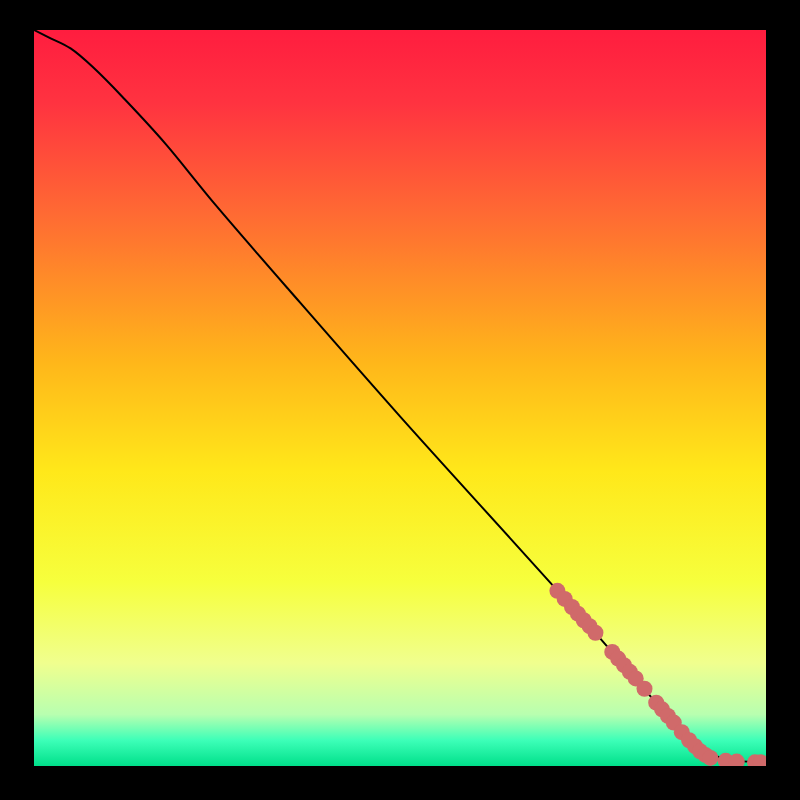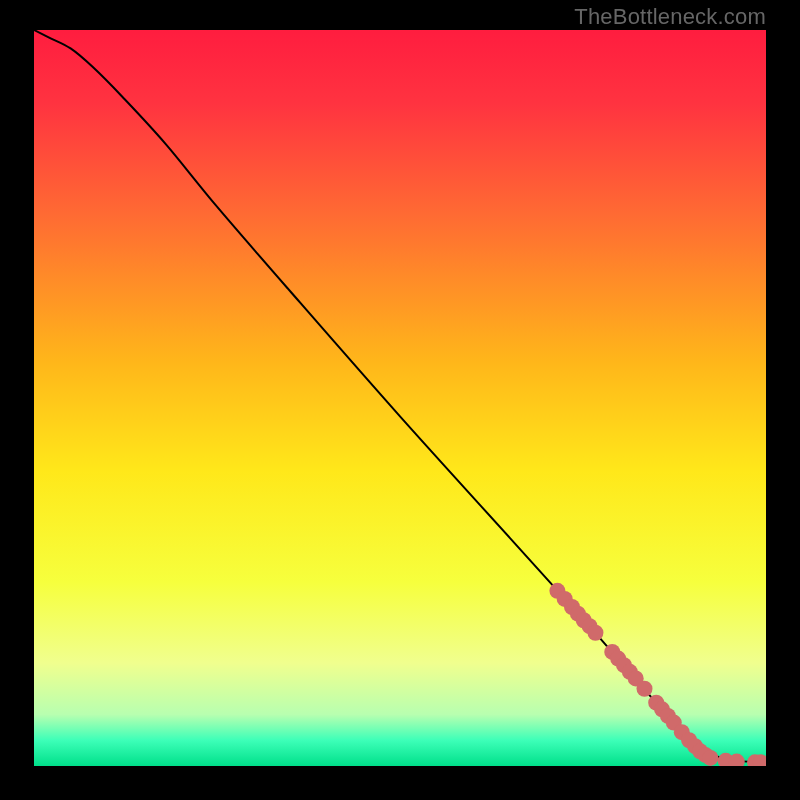--- a/index.html
+++ b/index.html
@@ -32,21 +32,20 @@
     font-size: 22px;
     font-weight: 500;
     letter-spacing: 0.2px;
   }
   svg { display: block; }
 </style>
 </head>
 <body>
 
 <div class="frame">
-  <div class="attribution">TheBottleneck.com</div>
 
   <svg class="plot" viewBox="0 0 732 736" preserveAspectRatio="none">
     <defs>
       <linearGradient id="bg-grad" x1="0" y1="0" x2="0" y2="1">
           <stop offset="0.00%" stop-color="#ff1d3f"></stop>
           <stop offset="10.00%" stop-color="#ff3340"></stop>
           <stop offset="25.00%" stop-color="#ff6a33"></stop>
           <stop offset="45.00%" stop-color="#ffb61a"></stop>
           <stop offset="60.00%" stop-color="#ffe81a"></stop>
           <stop offset="75.00%" stop-color="#f6ff3d"></stop>

